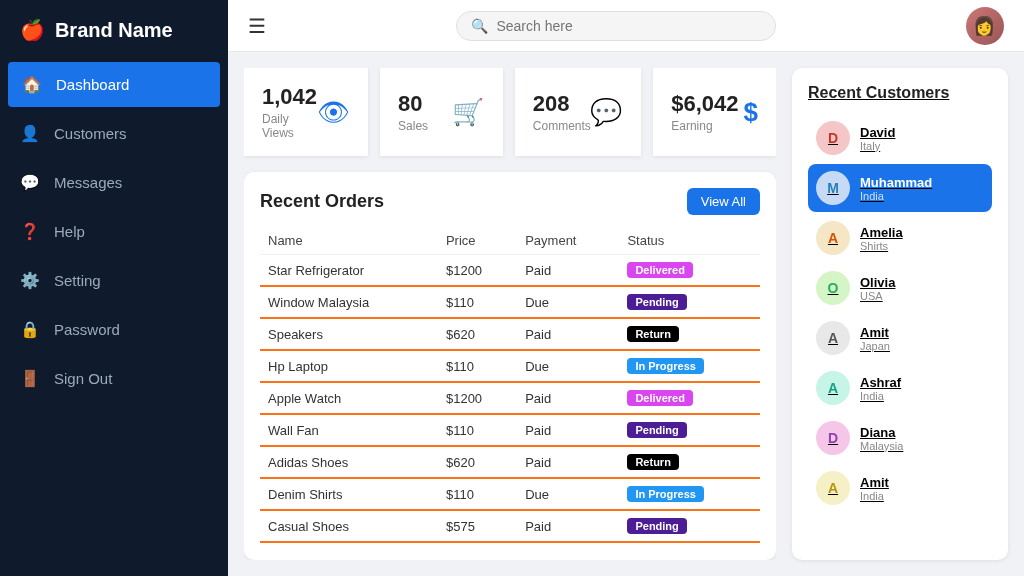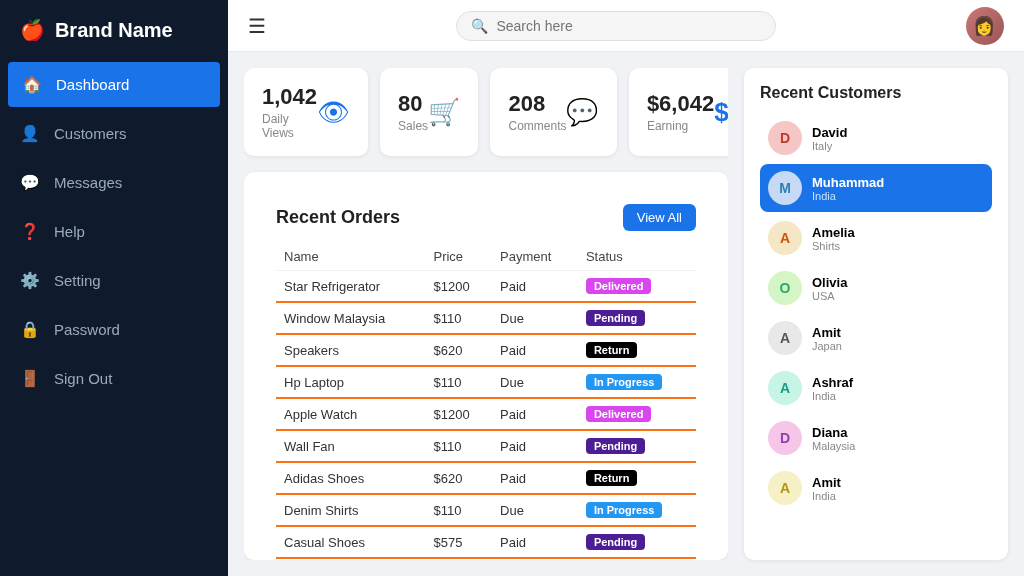--- a/index.html
+++ b/index.html
@@ -80,47 +80,47 @@
       overflow: hidden;
       display: flex; align-items: center; justify-content: center;
       font-size: 18px;
       background: linear-gradient(135deg, #c77, #955);
       color: #fff;
     }
 
     
     .content { flex: 1; display: flex; gap: 16px; padding: 16px; overflow: hidden; }
     .content-left { flex: 1; display: flex; flex-direction: column; gap: 16px; overflow: hidden; }
-    .content-right { width: 264px; flex-shrink: 0; }
+    .content-right { width: 216px; flex-shrink: 0; text-decoration: underline; }
 
     
     .stats-row { display: flex; gap: 12px; }
     .stat-card {
       flex: 1;
       background: #fff;
-      border-radius: 10px;
+      border-radius: 0;
       padding: 16px 18px;
       display: flex;
       align-items: center;
       justify-content: space-between;
       box-shadow: 0 1px 4px rgba(0,0,0,0.08);
     }
     .stat-info .stat-value { font-size: 22px; font-weight: 700; color: #222; }
     .stat-info .stat-label { font-size: 12px; color: #888; margin-top: 2px; }
     .stat-icon { font-size: 26px; }
     .icon-eye { color: #1a73e8; }
     .icon-cart { color: #1a73e8; }
     .icon-chat { color: #1a73e8; }
     .icon-dollar { color: #1a73e8; }
 
     
     .orders-card {
       background: #fff;
       border-radius: 10px;
-      padding: 32px;
+      padding: 16px;
       flex: 1;
       overflow: hidden;
       box-shadow: 0 1px 4px rgba(0,0,0,0.08);
     }
     .orders-header {
       display: flex;
       justify-content: space-between;
       align-items: center;
       margin-bottom: 12px;
     }

